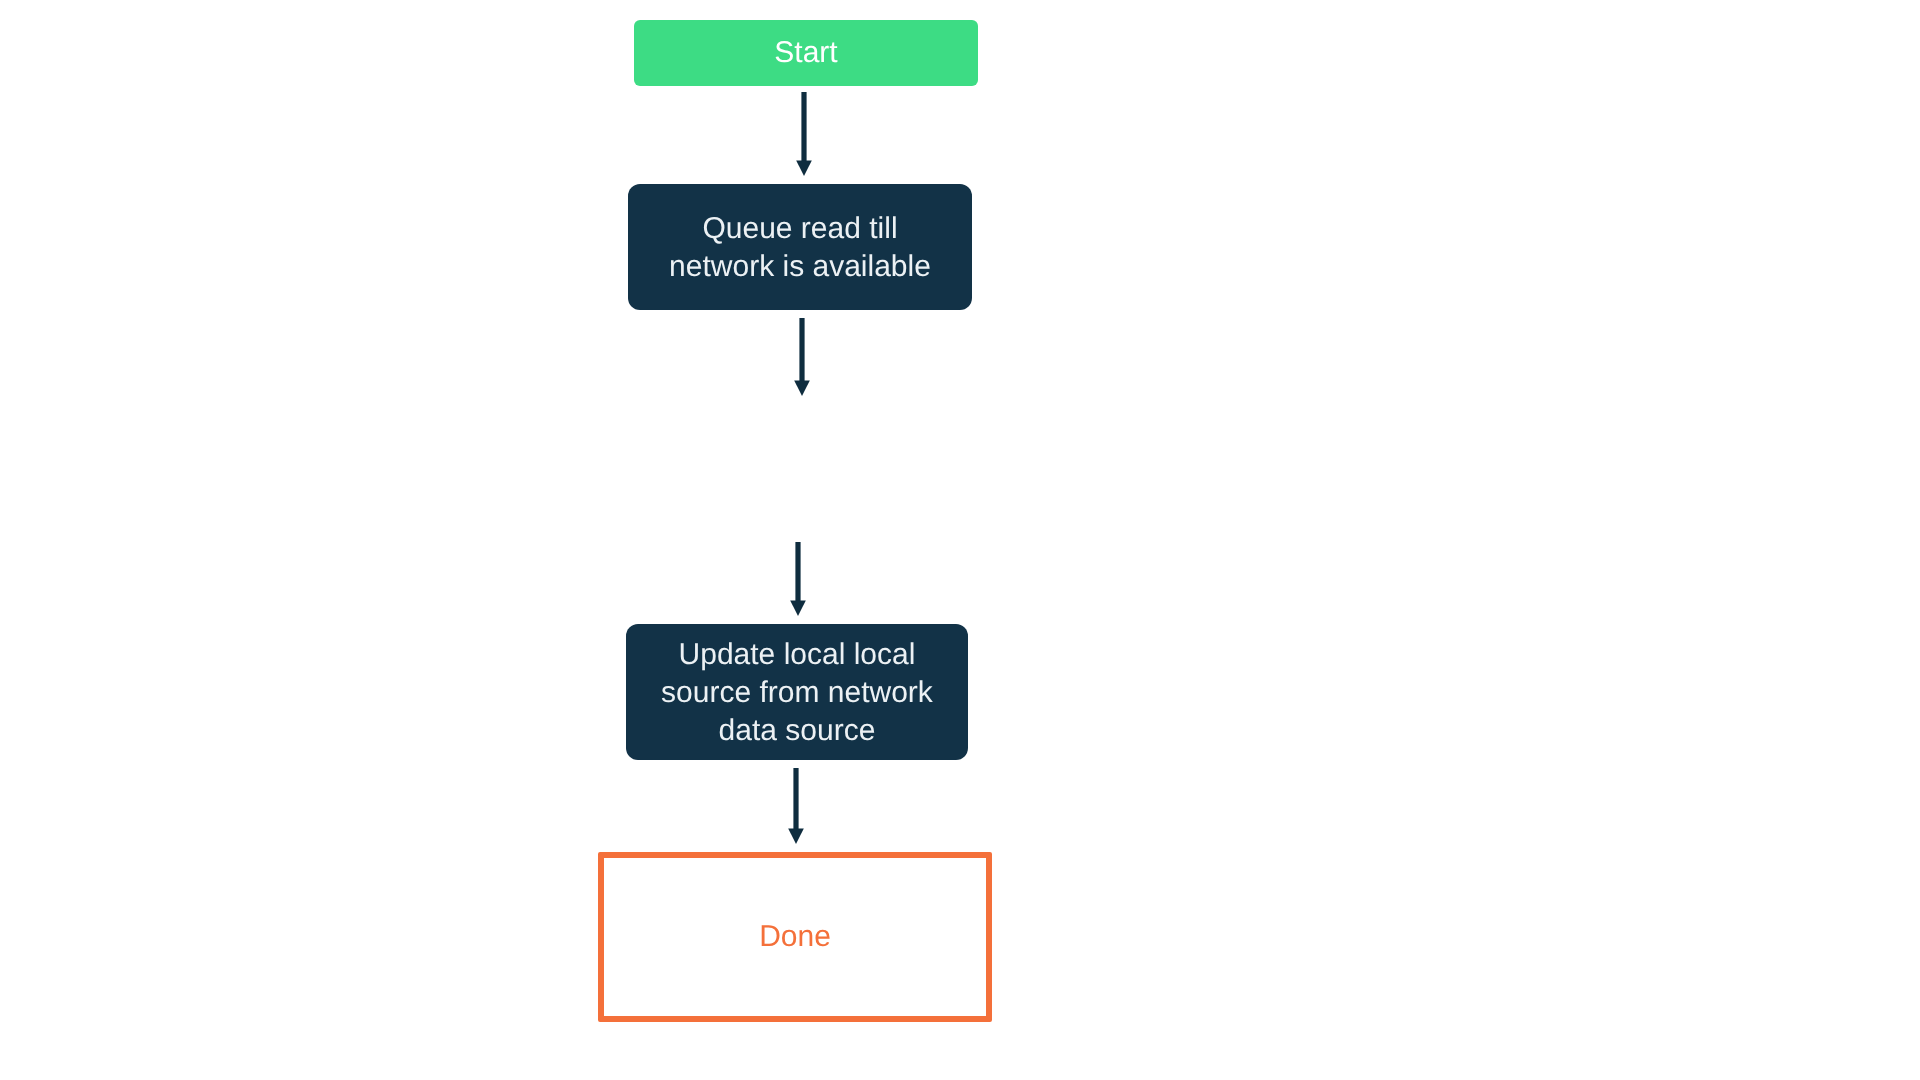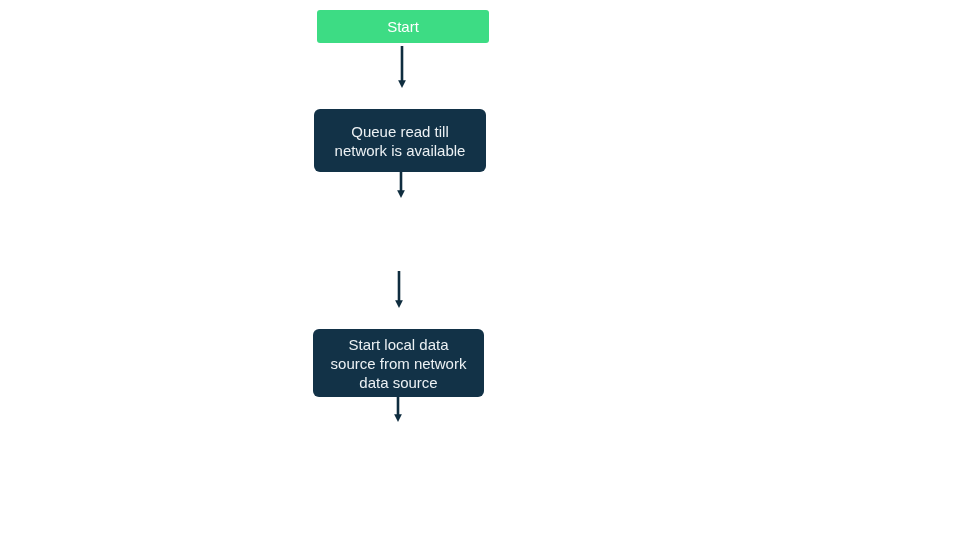--- a/index.html
+++ b/index.html
@@ -46,21 +46,20 @@
     border-radius: 3px;
     color: #ffffff;
     font-size: 15px;
   }
 
   
   .node--process {
     background: #123247;
     border-radius: 6px;
     color: #ecf1f4;
-    margin-top: 17px;
   }
   .node--p1 { left: 314px; top: 92px;  width: 172px; height: 63px; }
   .node--p2 { left: 314px; top: 202px; width: 172px; height: 65px; }
   .node--p3 { left: 313px; top: 312px; width: 171px; height: 68px; }
 
   
   .node--done {
     left: 299px;
     top: 426px;
     width: 197px;
@@ -100,18 +99,19 @@
       <line x1="398" y1="384" x2="398" y2="418"></line>
     </g>
   </svg>
 
   <div class="node node--start">Start</div>
 
   <div class="node node--process node--p1">Queue read till
 network is available</div>
 
 
-  <div class="node node--process node--p3">Start local data
+  <div class="node node--process node--p3">Update local local
 source from network
 data source</div>
 
+  <div class="node node--done">Done</div>
 
 </div>
 
 </body></html>

